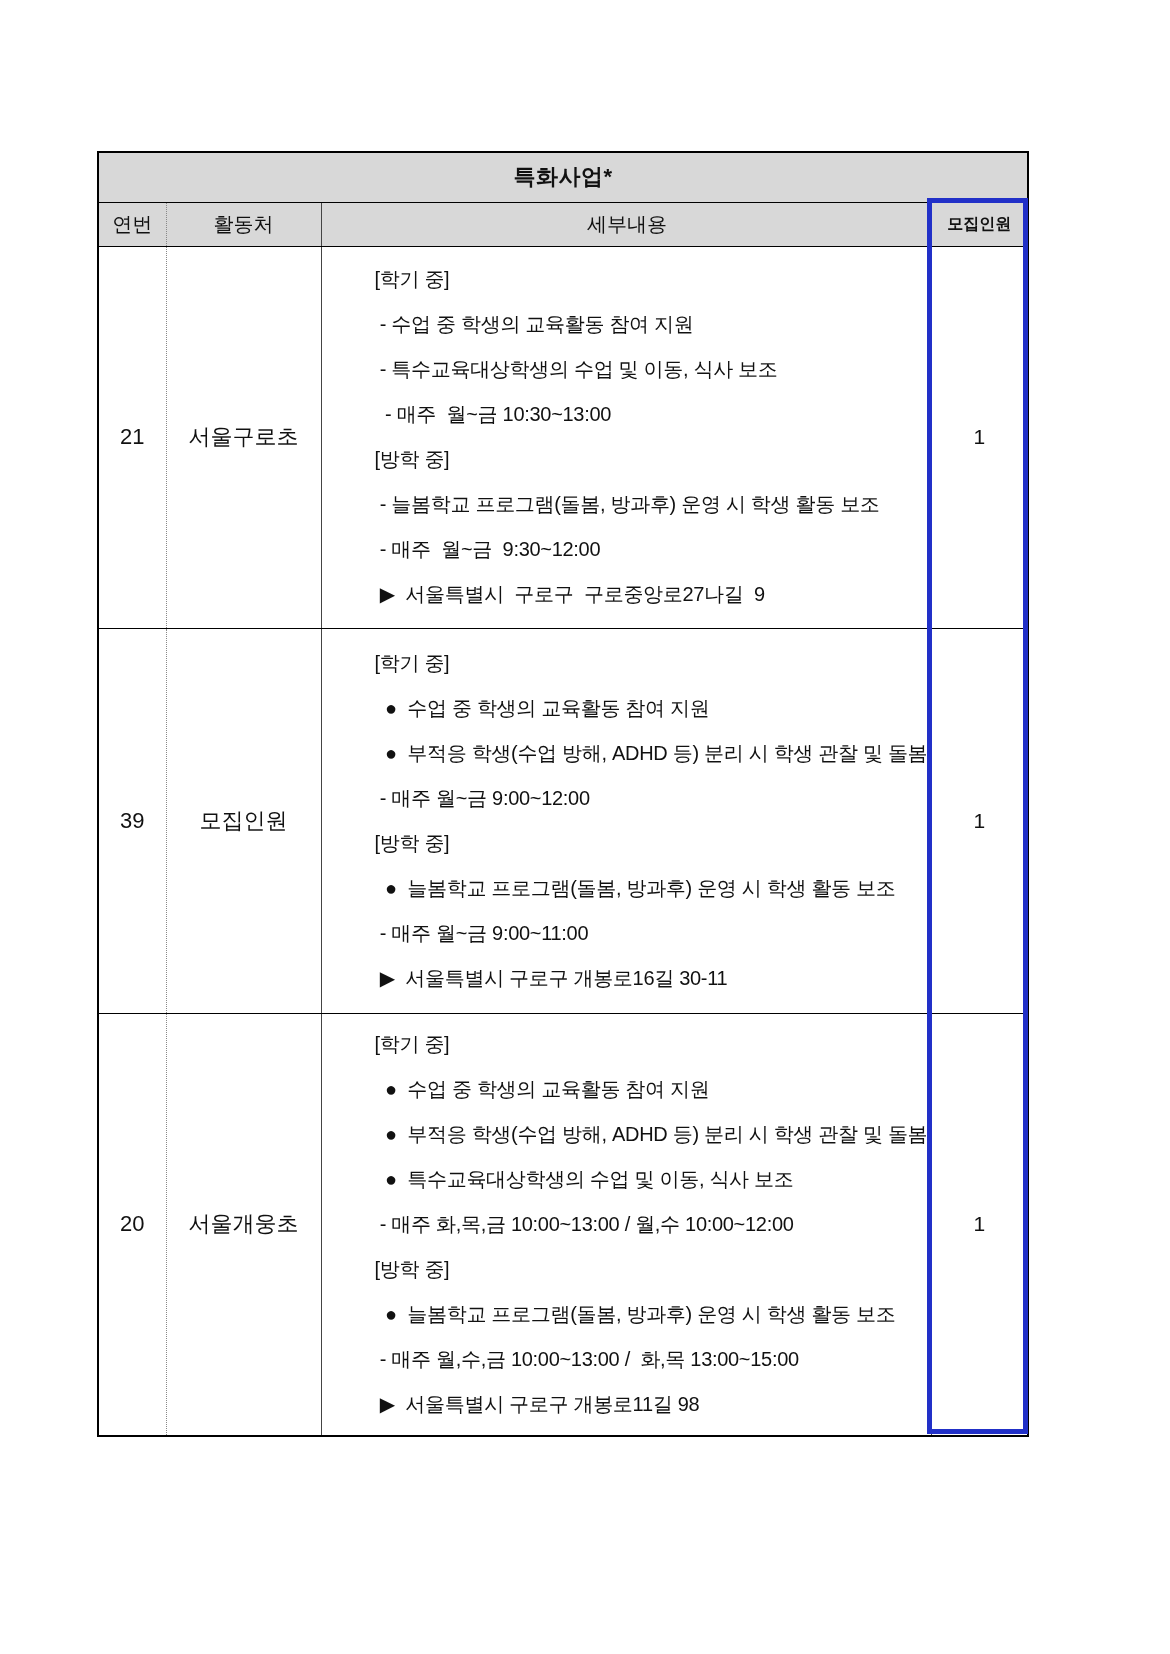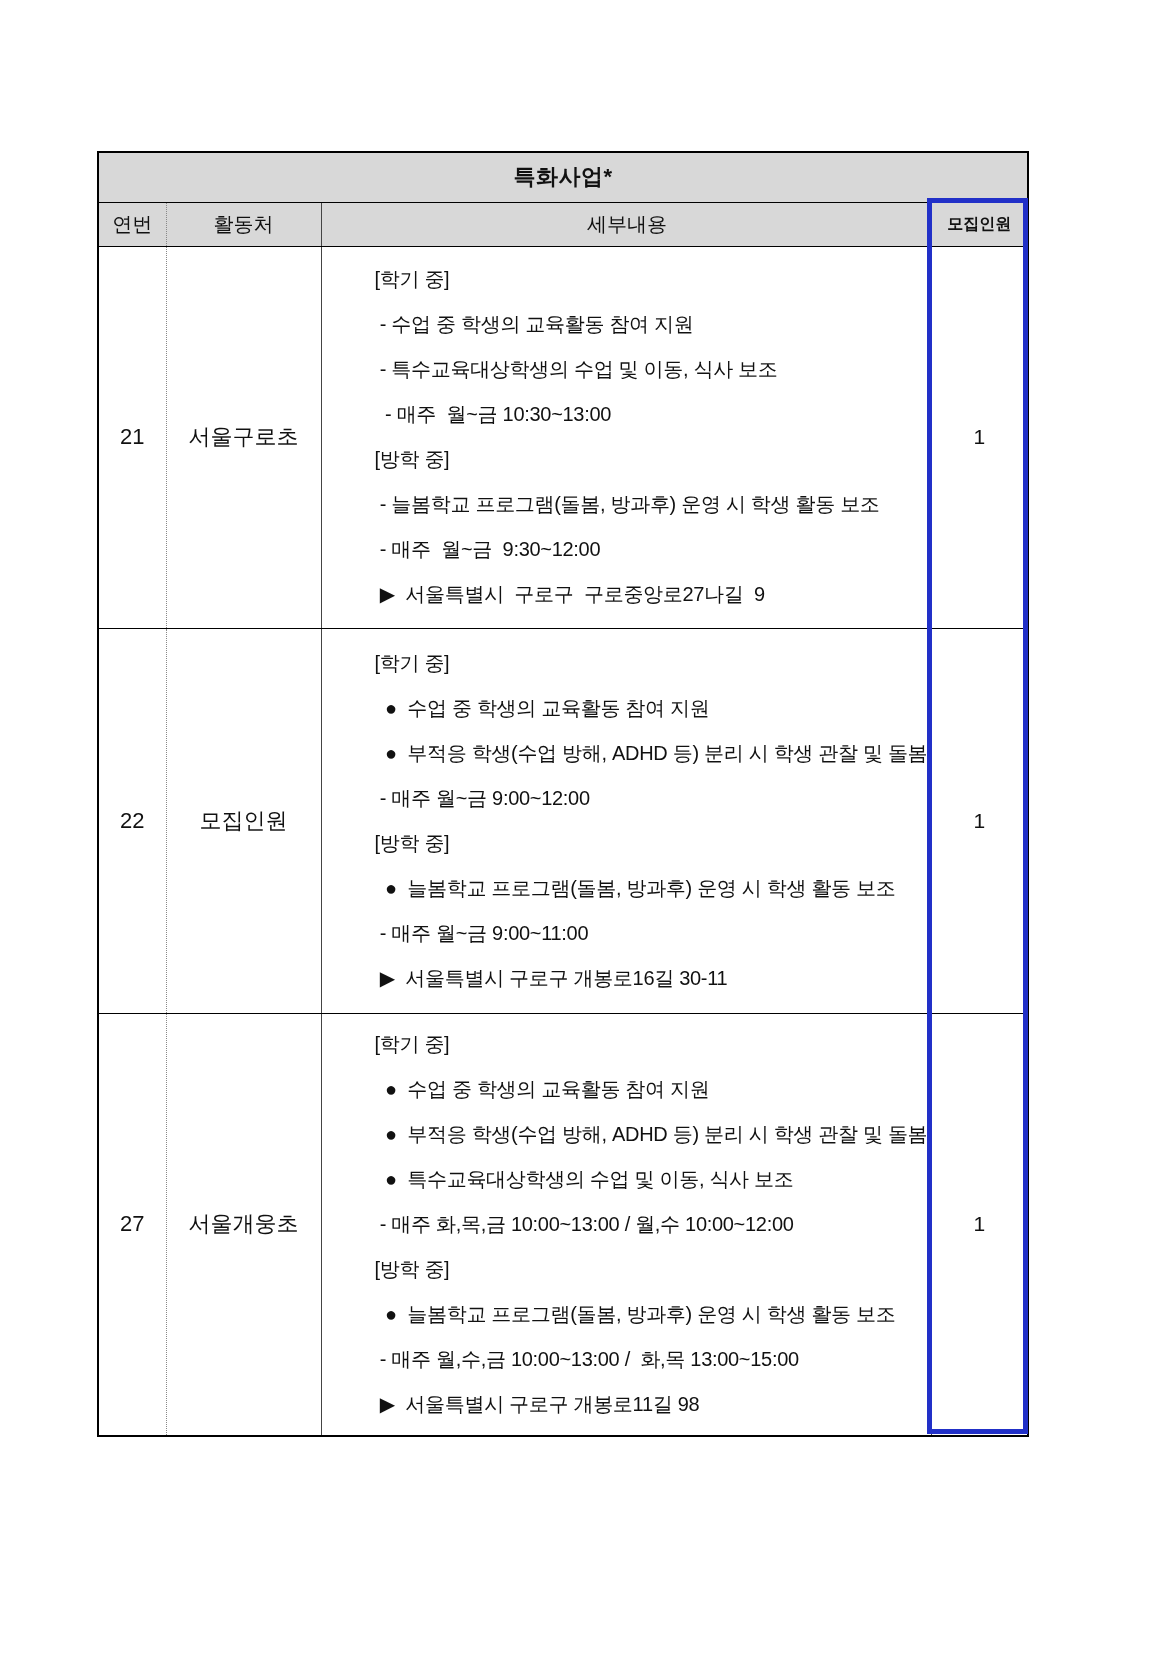--- a/index.html
+++ b/index.html
@@ -120,37 +120,37 @@
           <div class="content-line">  - 매주  월~금 10:30~13:00</div>
           <div class="content-line">[방학 중]</div>
           <div class="content-line"> - 늘봄학교 프로그램(돌봄, 방과후) 운영 시 학생 활동 보조</div>
           <div class="content-line"> - 매주  월~금  9:30~12:00</div>
           <div class="content-line"> ▶  서울특별시  구로구  구로중앙로27나길  9</div>
         </td>
         <td class="cell-count">1</td>
       </tr>
 
       <tr class="data-row" style="height:385px;">
-        <td class="cell-no">22</td>
+        <td class="cell-no">39</td>
         <td class="cell-org">모집인원</td>
         <td class="cell-detail">
           <div class="content-line">[학기 중]</div>
           <div class="content-line">  ●  수업 중 학생의 교육활동 참여 지원</div>
           <div class="content-line">  ●  부적응 학생(수업 방해, ADHD 등) 분리 시 학생 관찰 및 돌봄</div>
           <div class="content-line"> - 매주 월~금 9:00~12:00</div>
           <div class="content-line">[방학 중]</div>
           <div class="content-line">  ●  늘봄학교 프로그램(돌봄, 방과후) 운영 시 학생 활동 보조</div>
           <div class="content-line"> - 매주 월~금 9:00~11:00</div>
           <div class="content-line"> ▶  서울특별시 구로구 개봉로16길 30-11</div>
         </td>
         <td class="cell-count">1</td>
       </tr>
 
       <tr class="data-row" style="height:420px;">
-        <td class="cell-no">27</td>
+        <td class="cell-no">20</td>
         <td class="cell-org">서울개웅초</td>
         <td class="cell-detail">
           <div class="content-line">[학기 중]</div>
           <div class="content-line">  ●  수업 중 학생의 교육활동 참여 지원</div>
           <div class="content-line">  ●  부적응 학생(수업 방해, ADHD 등) 분리 시 학생 관찰 및 돌봄</div>
           <div class="content-line">  ●  특수교육대상학생의 수업 및 이동, 식사 보조</div>
           <div class="content-line"> - 매주 화,목,금 10:00~13:00 / 월,수 10:00~12:00</div>
           <div class="content-line">[방학 중]</div>
           <div class="content-line">  ●  늘봄학교 프로그램(돌봄, 방과후) 운영 시 학생 활동 보조</div>
           <div class="content-line"> - 매주 월,수,금 10:00~13:00 /  화,목 13:00~15:00</div>

